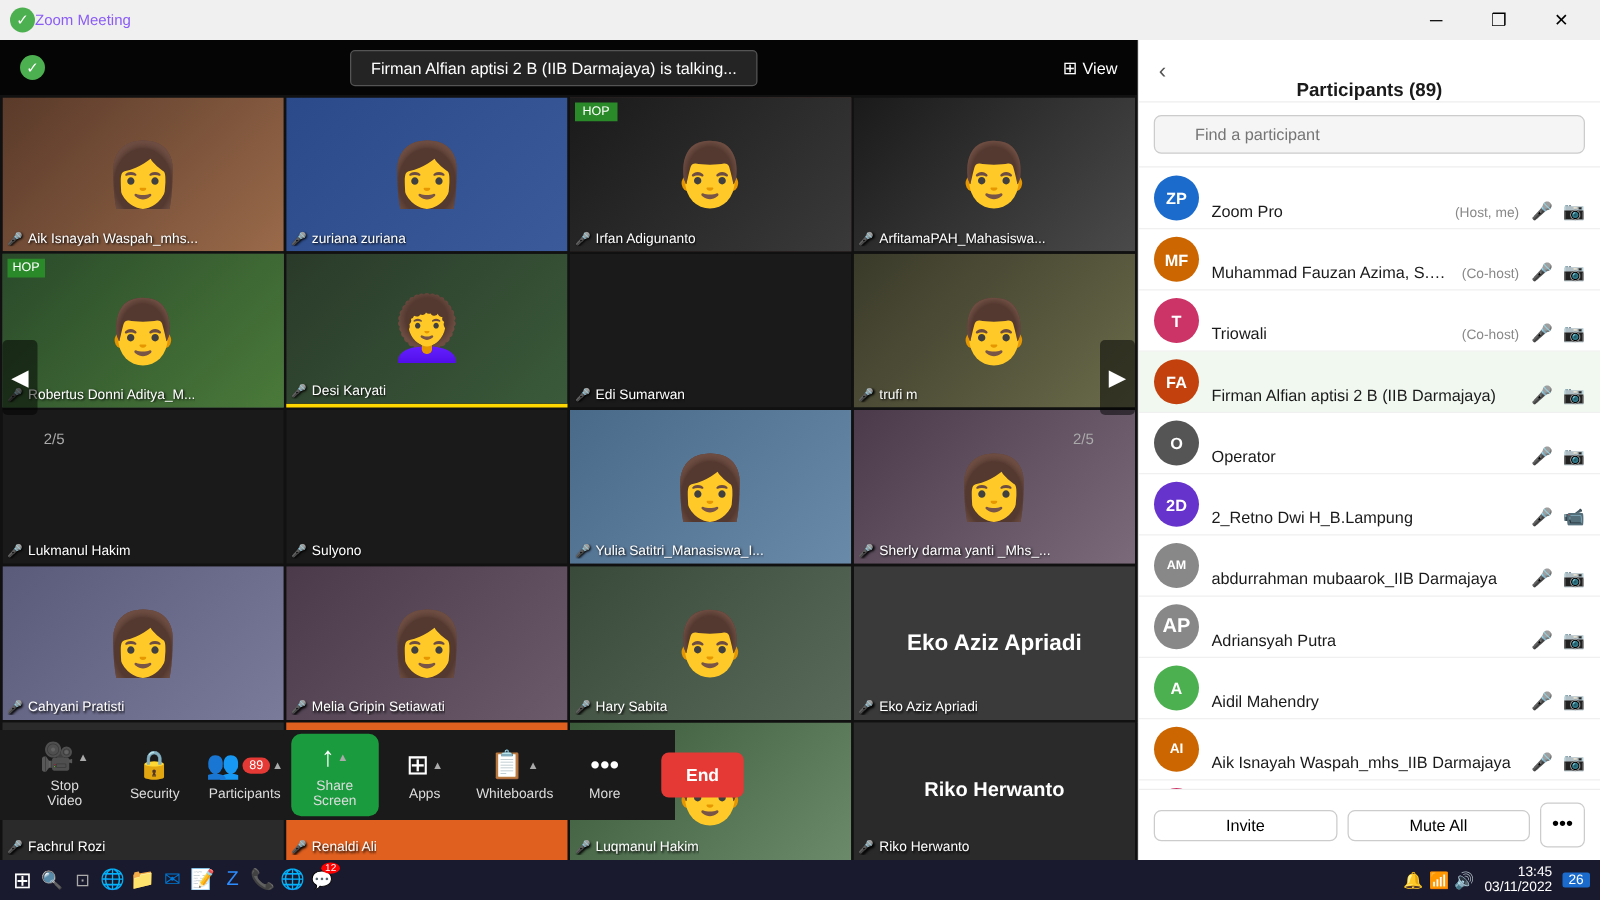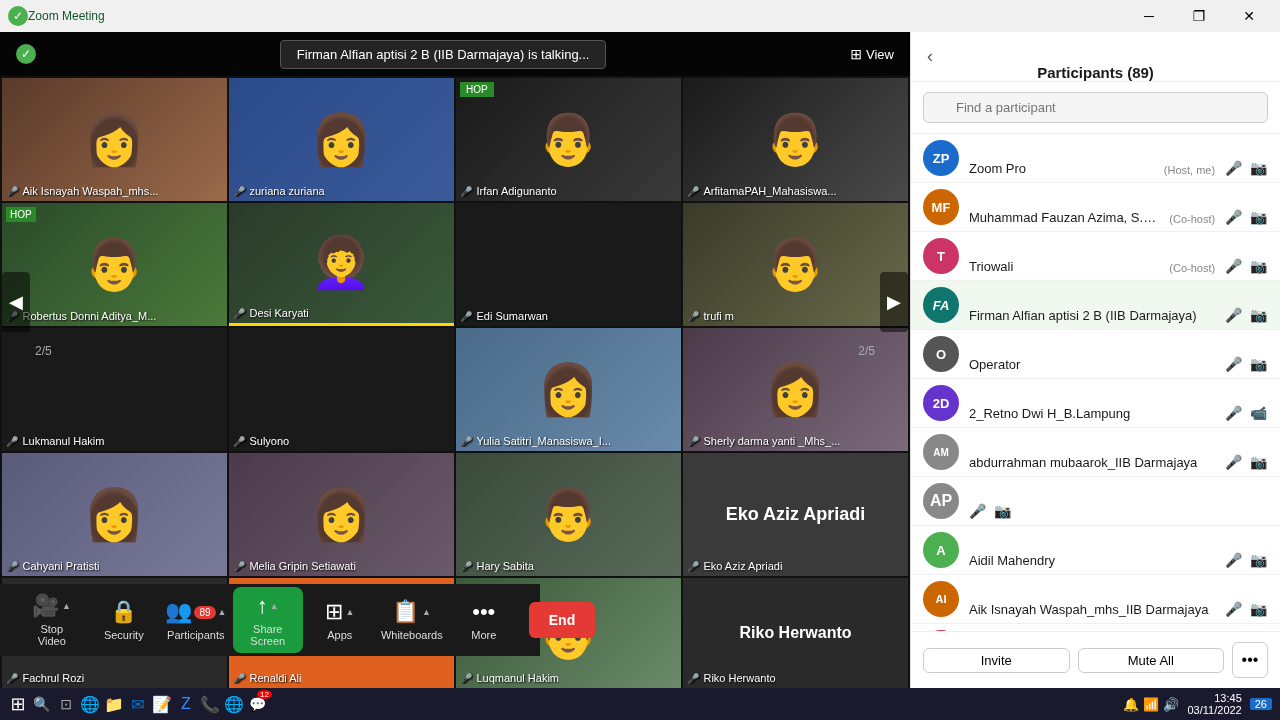--- a/index.html
+++ b/index.html
@@ -9,21 +9,21 @@
     .title-bar {
       height: 32px;
       background: #f0f0f0;
       display: flex;
       align-items: center;
       padding: 0 8px;
       position: absolute;
       top: 0; left: 0; right: 0;
       z-index: 100;
     }
-    .title-bar-title { font-size: 12px; color: #14532d; flex: 1; }
+    .title-bar-title { font-size: 12px; color: #8b5cf6; flex: 1; }
     .title-bar-controls { display: flex; gap: 4px; }
     .title-bar-btn { width: 46px; height: 32px; border: none; background: transparent; cursor: pointer; font-size: 14px; display: flex; align-items: center; justify-content: center; }
 
     
     .main-container {
       position: absolute;
       top: 32px; left: 0; right: 0; bottom: 32px;
       display: flex;
     }
 
@@ -647,21 +647,21 @@
         <div class="participant-avatar" style="background:#cc3366;">T</div>
         <span class="participant-name">Triowali</span>
         <span class="participant-badge">(Co-host)</span>
         <div class="participant-controls">
           <span class="p-ctrl muted">🎤</span>
           <span class="p-ctrl video-off">📷</span>
         </div>
       </div>
 
       <div class="participant-item" style="background:#f0f8f0;">
-        <div class="participant-avatar" style="background:#0f766e;font-style:italic;">FA</div>
+        <div class="participant-avatar" style="background:#c2410c;">FA</div>
         <span class="participant-name">Firman Alfian aptisi 2 B (IIB Darmajaya)</span>
         <div class="participant-controls">
           <span class="p-ctrl">🎤</span>
           <span class="p-ctrl">📷</span>
         </div>
       </div>
 
       <div class="participant-item">
         <div class="participant-avatar" style="background:#555;">O</div>
         <span class="participant-name">Operator</span>
@@ -684,20 +684,21 @@
         <div class="participant-avatar" style="background:#888; font-size:10px;">AM</div>
         <span class="participant-name">abdurrahman mubaarok_IIB Darmajaya</span>
         <div class="participant-controls">
           <span class="p-ctrl muted">🎤</span>
           <span class="p-ctrl video-off">📷</span>
         </div>
       </div>
 
       <div class="participant-item">
         <div class="participant-avatar" style="background:#888; font-size:16px;">AP</div>
+        <span class="participant-name">Adriansyah Putra</span>
         <div class="participant-controls">
           <span class="p-ctrl muted">🎤</span>
           <span class="p-ctrl video-off">📷</span>
         </div>
       </div>
 
       <div class="participant-item">
         <div class="participant-avatar" style="background:#4CAF50;">A</div>
         <span class="participant-name">Aidil Mahendry</span>
         <div class="participant-controls">

